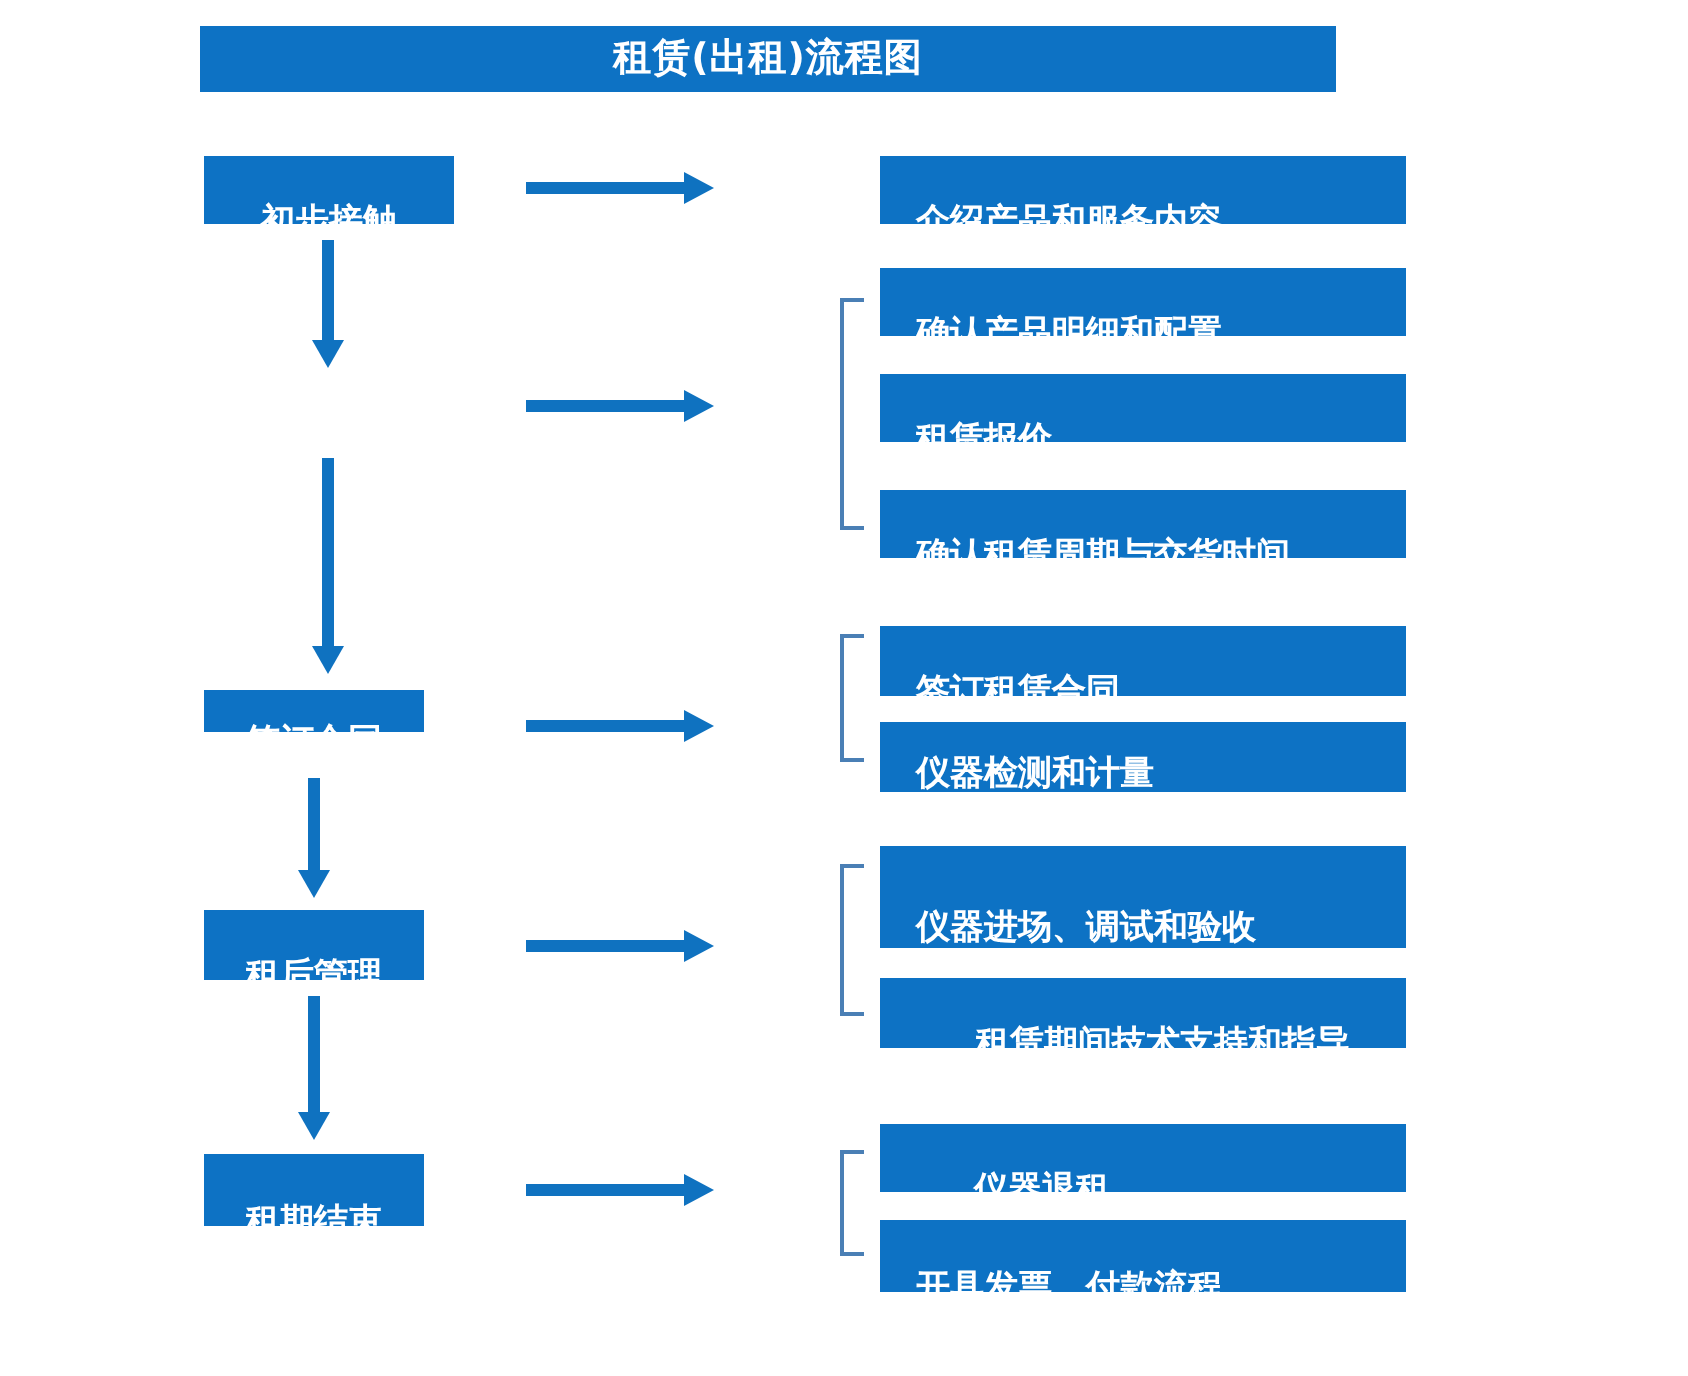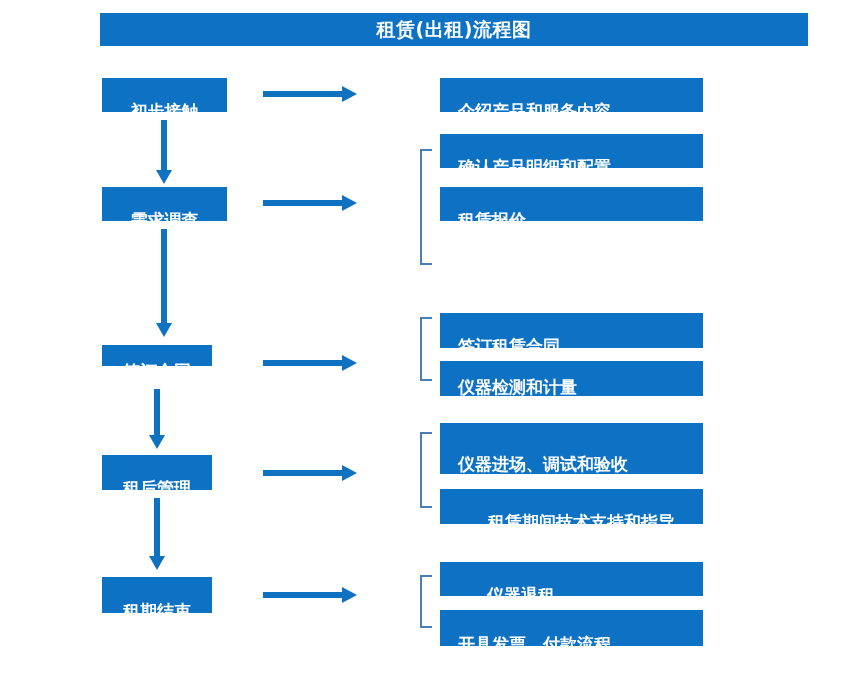--- a/index.html
+++ b/index.html
@@ -21,21 +21,21 @@
     top: 0;
     width: 844px;
     height: 688px;
   }
 
   
   .title-bar {
     position: absolute;
     left: 100px;
     top: 13px;
-    width: 708px;
+    width: 568px;
     height: 33px;
     background: #0d72c4;
     display: flex;
     align-items: center;
     justify-content: center;
   }
   .title-bar .title-text {
     color: #ffffff;
     font-size: 19px;
     font-weight: bold;
@@ -106,23 +106,20 @@
 <div id="canvas">
 
   <div class="title-bar">
     <span class="title-text">租赁(出租)流程图</span>
   </div>
 
   <div class="node stage" style="left:102px; top:78px; width:125px; height:34px;">
     <span class="node-text">初步接触</span>
   </div>
 
-  <div class="node stage" style="left:102px; top:187px; width:125px; height:34px;">
-    <span class="node-text">需求调查</span>
-  </div>
 
   <div class="node stage" style="left:102px; top:345px; width:110px; height:21px;">
     <span class="node-text">签订合同</span>
   </div>
 
   <div class="node stage" style="left:102px; top:455px; width:110px; height:35px;">
     <span class="node-text">租后管理</span>
   </div>
 
   <div class="node stage" style="left:102px; top:577px; width:110px; height:36px;">
@@ -221,20 +218,23 @@
   </div>
 
   <div class="node detail" style="left:440px; top:134px; width:263px; height:34px;">
     <span class="node-text">确认产品明细和配置</span>
   </div>
 
   <div class="node detail" style="left:440px; top:187px; width:263px; height:34px;">
     <span class="node-text">租赁报价</span>
   </div>
 
+  <div class="node detail" style="left:440px; top:245px; width:263px; height:34px;">
+    <span class="node-text">确认租赁周期与交货时间</span>
+  </div>
 
   <div class="node detail" style="left:440px; top:313px; width:263px; height:35px;">
     <span class="node-text">签订租赁合同</span>
   </div>
 
   <div class="node detail" style="left:440px; top:361px; width:263px; height:35px;align-items:flex-end;">
     <span class="node-text">仪器检测和计量</span>
   </div>
 
   <div class="node detail" style="left:440px; top:423px; width:263px; height:51px;">

